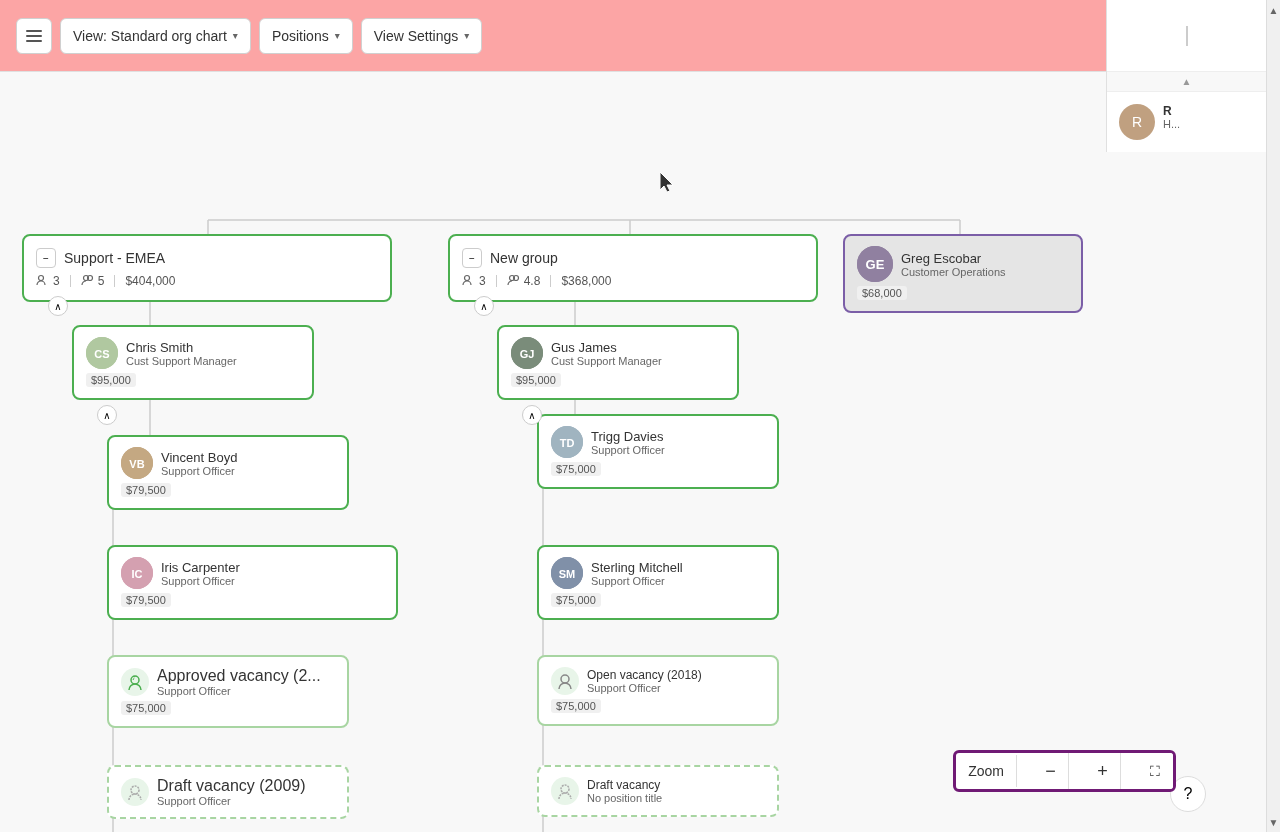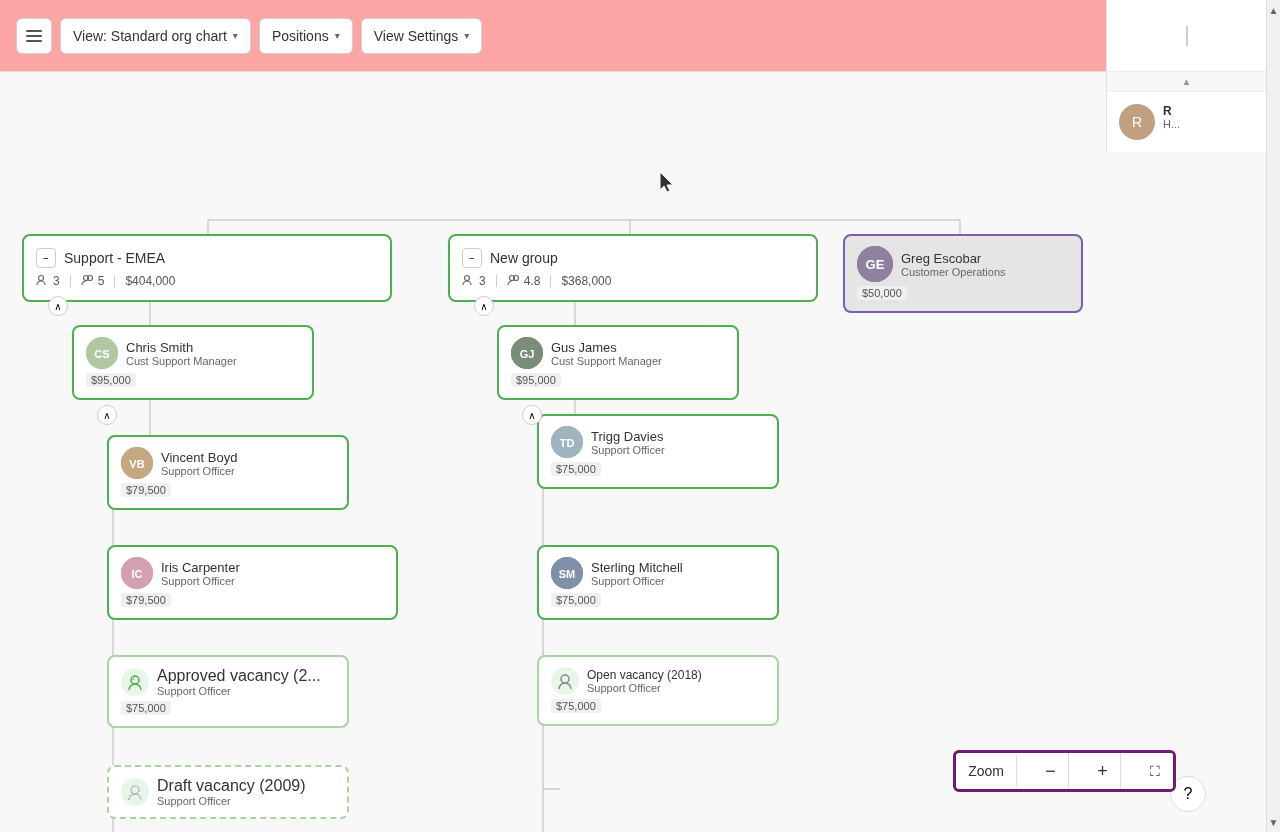--- a/index.html
+++ b/index.html
@@ -492,21 +492,21 @@
         <svg width="36" height="36" viewBox="0 0 36 36">
             <circle cx="18" cy="18" r="18" fill="#9080a0"></circle>
             <text x="18" y="23" text-anchor="middle" font-size="13" fill="white" font-family="sans-serif">GE</text>
           </svg>
       </div>
       <div class="person-info">
         <div class="name">Greg Escobar</div>
         <div class="role">Customer Operations</div>
       </div>
     </div>
-    <div class="person-salary">$50,000</div>
+    <div class="person-salary">$68,000</div>
   </div>
 
   <div class="person-card" style="left:72px; top:253px; width:242px;">
     <div class="person-card-inner">
       <div class="person-avatar" style="background:#b0c8a0;">
         <svg width="32" height="32" viewBox="0 0 32 32">
             <circle cx="16" cy="16" r="16" fill="#b0c8a0"></circle>
             <text x="16" y="21" text-anchor="middle" font-size="11" fill="white" font-family="sans-serif">CS</text>
           </svg>
       </div>
@@ -643,20 +643,34 @@
           <path d="M4 18c0-3.3 2.7-6 6-6s6 2.7 6 6" stroke="#aaa" stroke-width="1.5" stroke-dasharray="2,1"></path>
         </svg>
       </div>
       <div class="person-info">
         <div class="name" style="font-size:16px;">Draft vacancy (2009)</div>
         <div class="role">Support Officer</div>
       </div>
     </div>
   </div>
 
+  <div class="vacancy-card" style="left:537px; top:693px; width:242px; border-style: dashed;">
+    <div class="person-card-inner">
+      <div class="vacancy-icon">
+        <svg width="20" height="20" viewBox="0 0 20 20" fill="none">
+          <circle cx="10" cy="8" r="4" stroke="#aaa" stroke-width="1.5" stroke-dasharray="2,1"></circle>
+          <path d="M4 18c0-3.3 2.7-6 6-6s6 2.7 6 6" stroke="#aaa" stroke-width="1.5" stroke-dasharray="2,1"></path>
+        </svg>
+      </div>
+      <div class="person-info">
+        <div class="name" style="font-size:12px;">Draft vacancy</div>
+        <div class="role">No position title</div>
+      </div>
+    </div>
+  </div>
 
   <div style="position:absolute; bottom:20px; right:60px; display:flex; align-items:center; gap:8px;">
     <div class="zoom-controls">
       <div class="zoom-label">Zoom</div>
       <button class="zoom-btn">−</button>
       <button class="zoom-btn">+</button>
       <button class="zoom-btn" style="font-size:14px;">⛶</button>
     </div>
     <div class="help-btn">?</div>
   </div>

